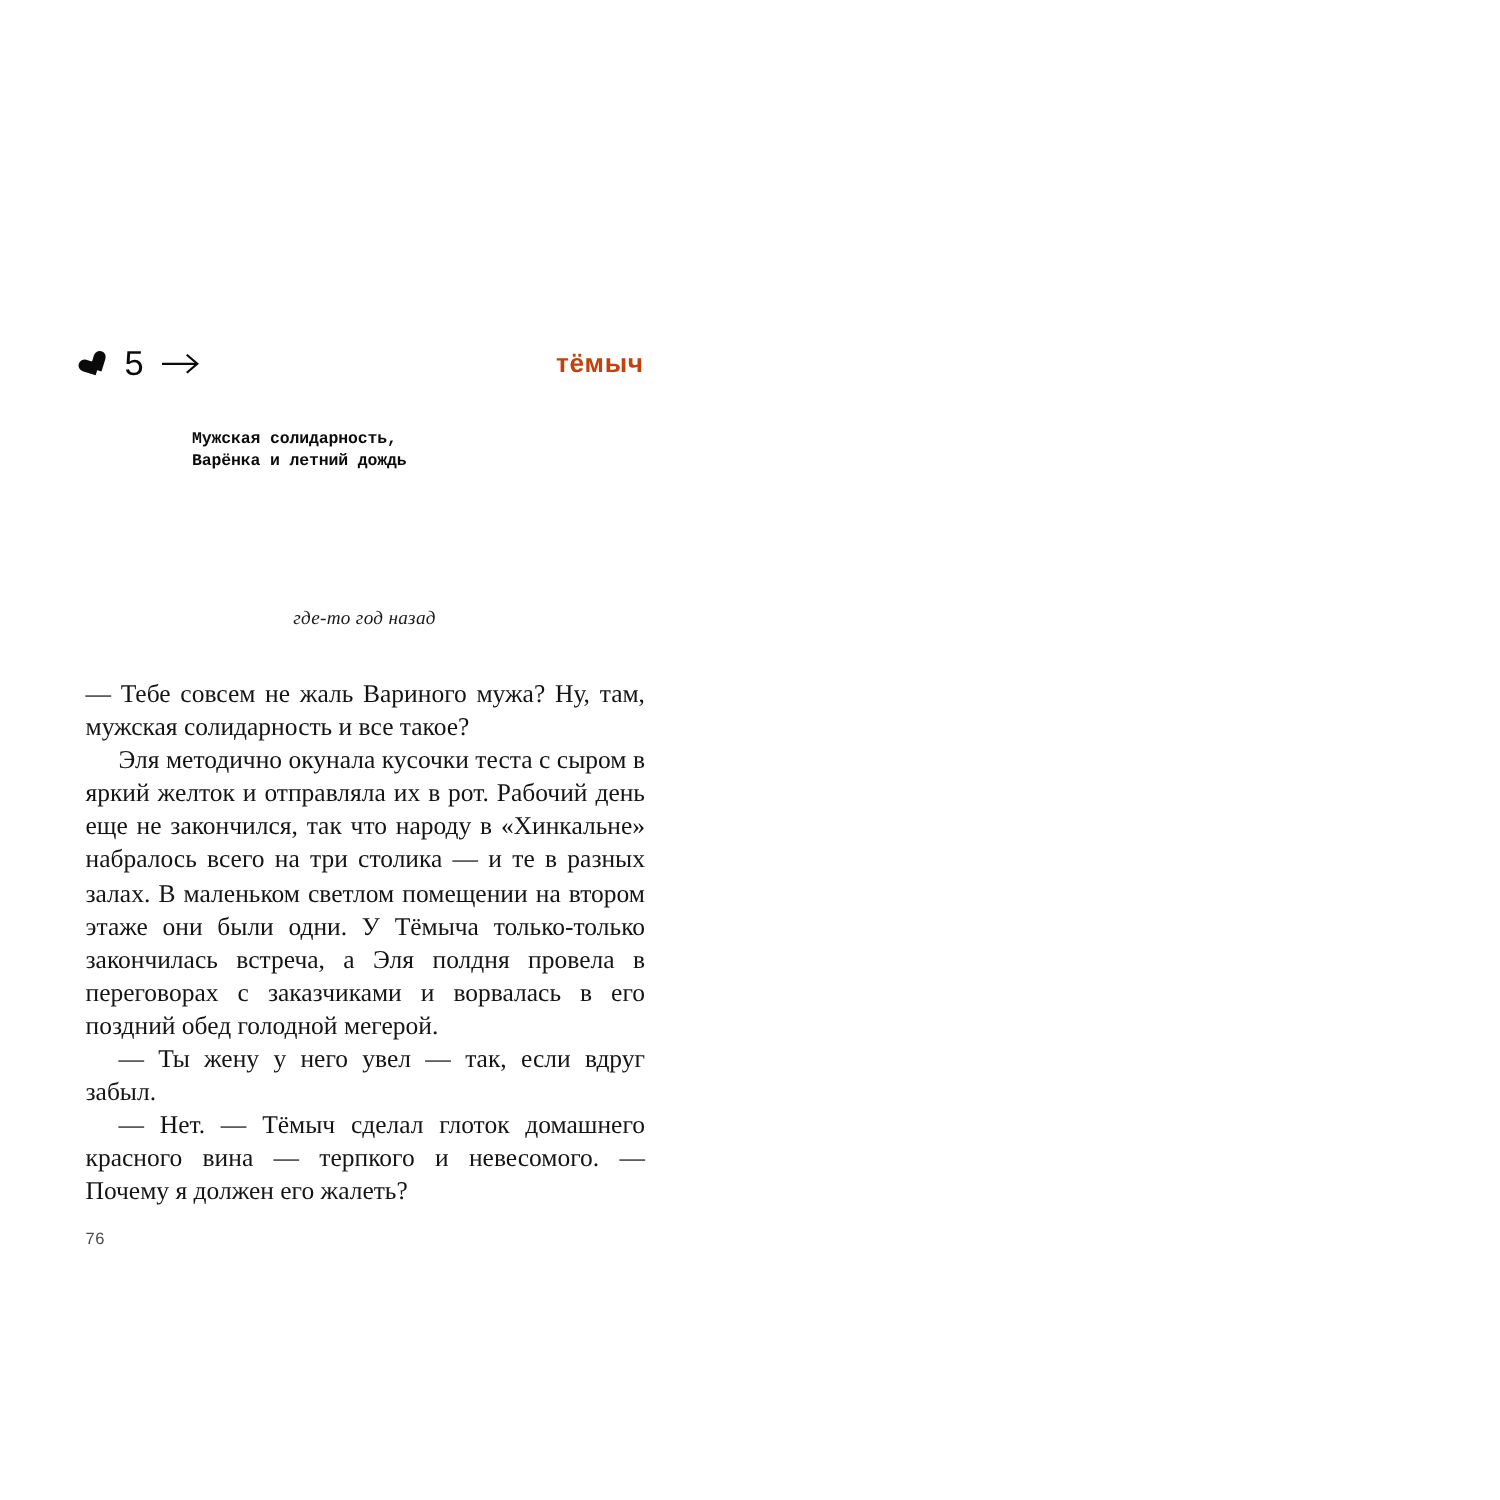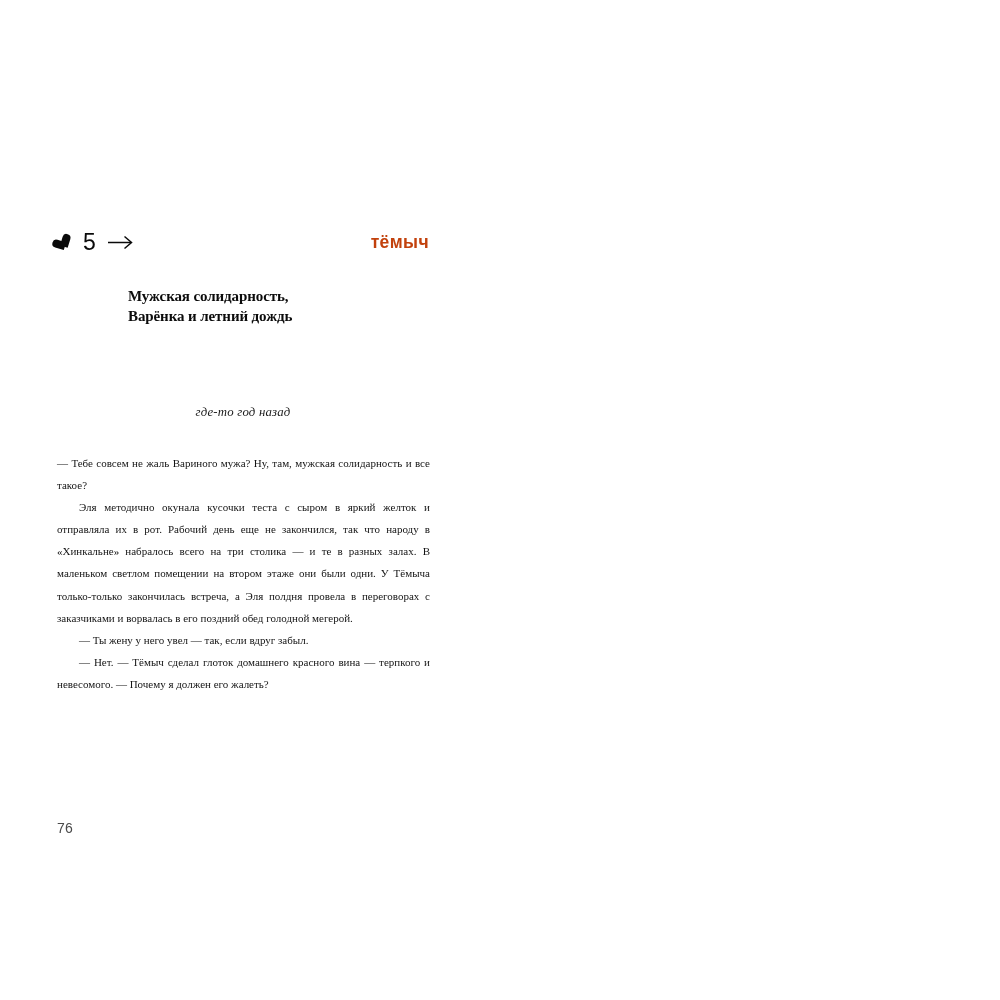--- a/index.html
+++ b/index.html
@@ -102,44 +102,44 @@
     letter-spacing: 0.4px;
     color: #c2410c;
     white-space: nowrap;
   }
 
   .chapter-title {
     position: absolute;
     left: 128px;
     top: 286px;
     width: 310px;
-    font-family: Liberation Serif, serif;
+    font-family: Liberation Mono, monospace;
     font-weight: 700;
-    font-size: 15px;
+    font-size: 11px;
     line-height: 1.34;
     color: #0b0b0b;
     letter-spacing: -0.1px;
   }
   .chapter-title .tl { display: block; }
 
   .scene-note {
     position: absolute;
     left: 57px;
     top: 405px;
     width: 372px;
     text-align: center;
     font-style: italic;
     font-size: 12.8px;
     color: #1a1a1a;
     letter-spacing: 0.2px;
   }
 
   .col {
     position: absolute;
-    font-size: 11px;
+    font-size: 17px;
     line-height: 22.1px;
     color: #141414;
     text-align: justify;
     text-justify: inter-word;
     hyphens: manual;
   }
   .col-left {
     left: 57px;
     top: 452px;
     width: 373px;
@@ -148,21 +148,21 @@
     margin: 0;
     text-indent: 22px;
   }
   .col p.noindent {
     text-indent: 0;
   }
 
   .folio {
     position: absolute;
     font-family: "Liberation Sans", "DejaVu Sans", sans-serif;
-    font-size: 14px;
+    font-size: 11px;
     color: #4a4a4a;
     letter-spacing: 0.3px;
   }
   .folio-left {
     left: 57px;
     top: 820px;
   }
 </style>
 </head>
 <body>

